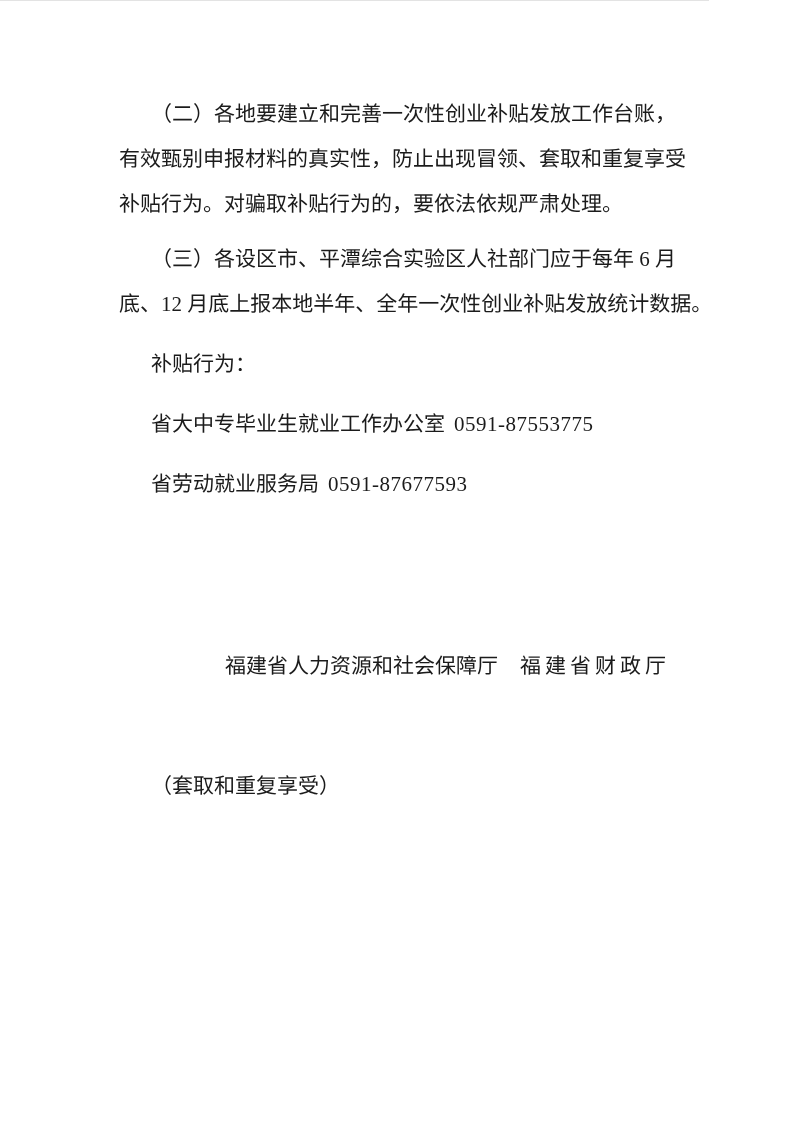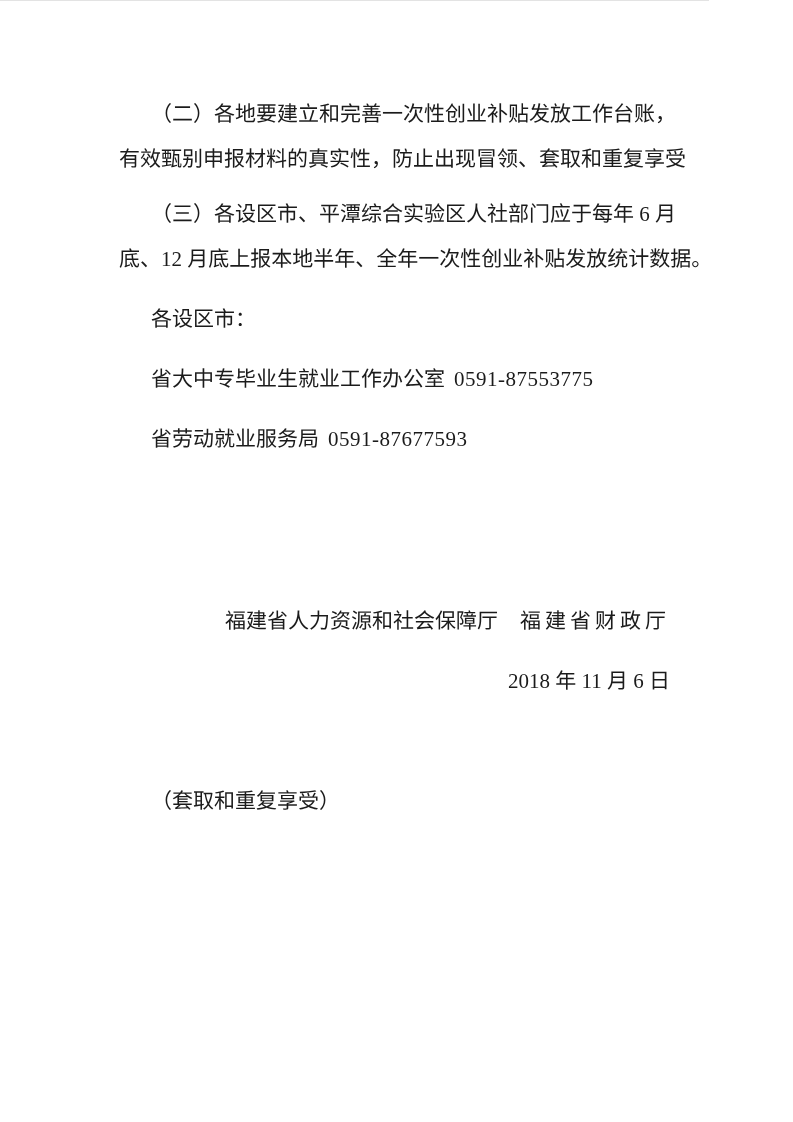--- a/index.html
+++ b/index.html
@@ -67,43 +67,43 @@
 </style>
 </head>
 <body>
 
 <div class="page">
   <div class="content">
 
     <div>
       <div class="line indent">（二）各地要建立和完善一次性创业补贴发放工作台账，</div>
       <div class="line">有效甄别申报材料的真实性，防止出现冒领、套取和重复享受</div>
+      <div class="line">补贴行为。对骗取补贴行为的，要依法依规严肃处理。</div>
     </div>
 
     <div class="para-gap">
       <div class="line indent">（三）各设区市、平潭综合实验区人社部门应于每年 6 月</div>
       <div class="line">底、12 月底上报本地半年、全年一次性创业补贴发放统计数据。</div>
     </div>
 
     <div>
-      <div class="line indent block-gap">各设区市：</div>
+      <div class="line indent block-gap">补贴行为：</div>
 
       <div class="line indent block-gap">
         <span>省大中专毕业生就业工作办公室</span><span class="phone">0591-87553775</span>
       </div>
 
       <div class="line indent block-gap">
         <span>省劳动就业服务局</span><span class="phone">0591-87677593</span>
       </div>
 
     </div>
 
     <div class="signature-block">
       <div class="line sig-line1">
         <span>福建省人力资源和社会保障厅</span><span class="sig-spacer"></span><span class="spaced-name">福建省财政厅</span>
       </div>
-      <div class="line date-line">2018 年 11 月 6 日</div>
     </div>
 
     <div class="line indent footer-note">（套取和重复享受）</div>
 
   </div>
 </div>
 
 </body></html>

